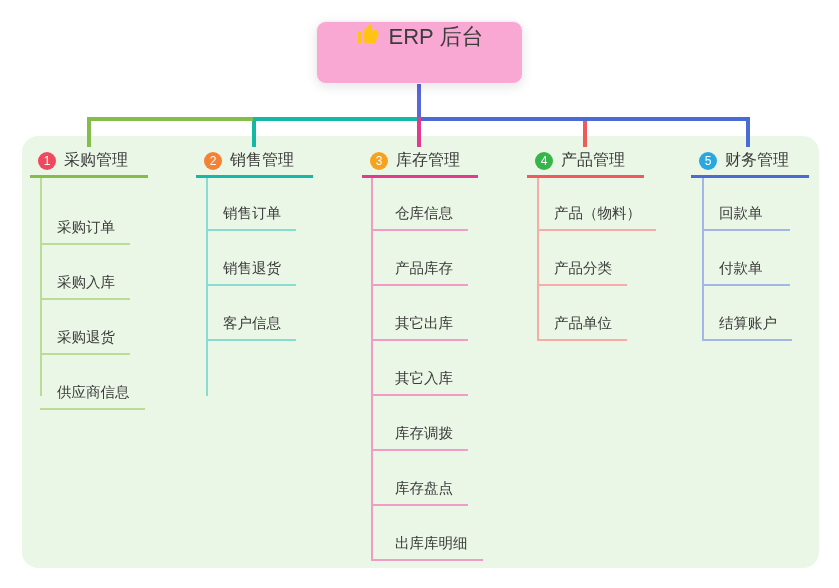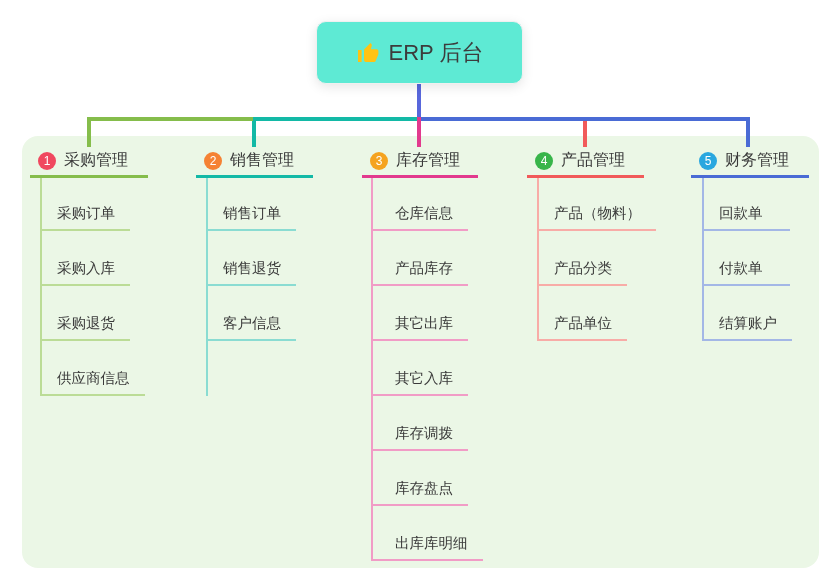--- a/index.html
+++ b/index.html
@@ -12,23 +12,23 @@
     color:#3a3a3a;
     overflow:hidden;
   }
   .panel {
     position:absolute; left:22px; top:136px; width:797px; height:432px;
     background:#ebf7e6; border-radius:16px;
   }
   
   .root-node {
     position:absolute; left:316px; top:21px; width:207px; height:63px;
-    background:#5eead4; border:1px solid #f0f0f0; border-radius:10px;
+    background:#f9a8d4; border:1px solid #f0f0f0; border-radius:10px;
     box-shadow:0 3px 12px rgba(0,0,0,0.10);
-    display:flex; align-items:center; justify-content:center; gap:9px;
+    display:flex; justify-content:center; gap:9px;
     font-size:22px; color:#3c3c3c; cursor:pointer;
   }
   .thumb-svg { width:24px; height:24px; flex:0 0 auto; }
   
   .line { position:absolute; }
   .stem       { left:417px; top:84px;  width:4px;  height:34px; background:#5867dc; }
   .bus-green  { left:87px;  top:117px; width:166px; height:4px; background:#85bd4b; }
   .bus-teal   { left:253px; top:117px; width:166px; height:4px; background:#13b9a6; }
   .bus-blue   { left:419px; top:117px; width:331px; height:4px; background:#4a6bd5; }
   .drop       { top:121px; width:4px; height:26px; }
@@ -59,21 +59,21 @@
   .badge-4 { background:#38b54a; }
   .badge-5 { background:#29a7df; }
   
   .vline { position:absolute; top:178px; width:2px; }
   .v1 { left:40px;  height:218px; background:#bbdc96; }
   .v2 { left:206px; height:218px; background:#8adcd2; }
   .v3 { left:371px; height:383px; background:#f19cc6; }
   .v4 { left:537px; height:163px; background:#f8aca7; }
   .v5 { left:702px; height:163px; background:#a3b7e6; }
   .children { position:absolute; top:176px; display:flex; flex-direction:column; }
-  .col1 { left:40px; }  .col2 { left:206px; } .col3 { left:371px; }
+  .col1 { left:40px;margin-top:14px; }  .col2 { left:206px; } .col3 { left:371px; }
   .col4 { left:537px; } .col5 { left:702px; }
   .child {
     height:55px; width:max-content; min-width:88px;
     display:flex; align-items:flex-end;
     padding:0 15px 6px 17px;
     font-size:14.5px; color:#3a3a3a; white-space:nowrap; cursor:pointer;
   }
   .col1 .child { border-bottom:2px solid #bbdc96; }
   .col2 .child { border-bottom:2px solid #8adcd2; }
   .col3 .child { border-bottom:2px solid #f19cc6;padding-left:24px; }

